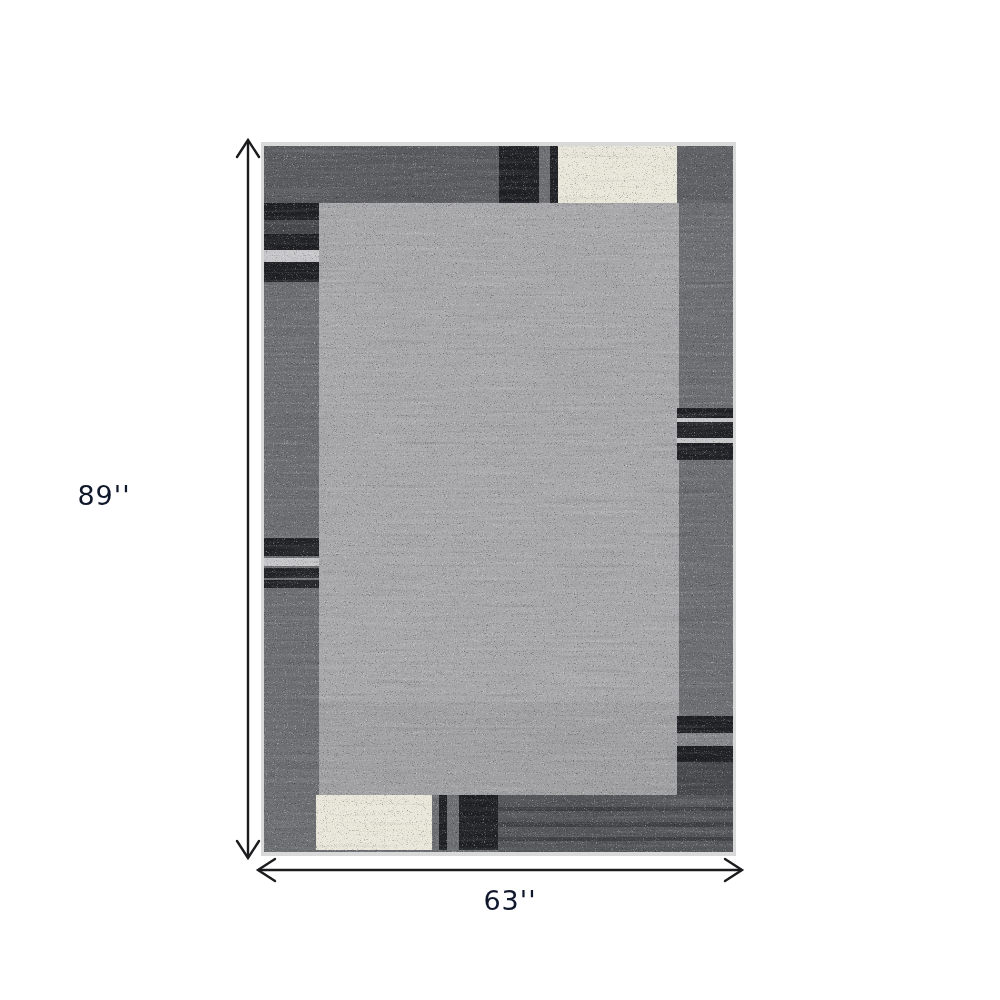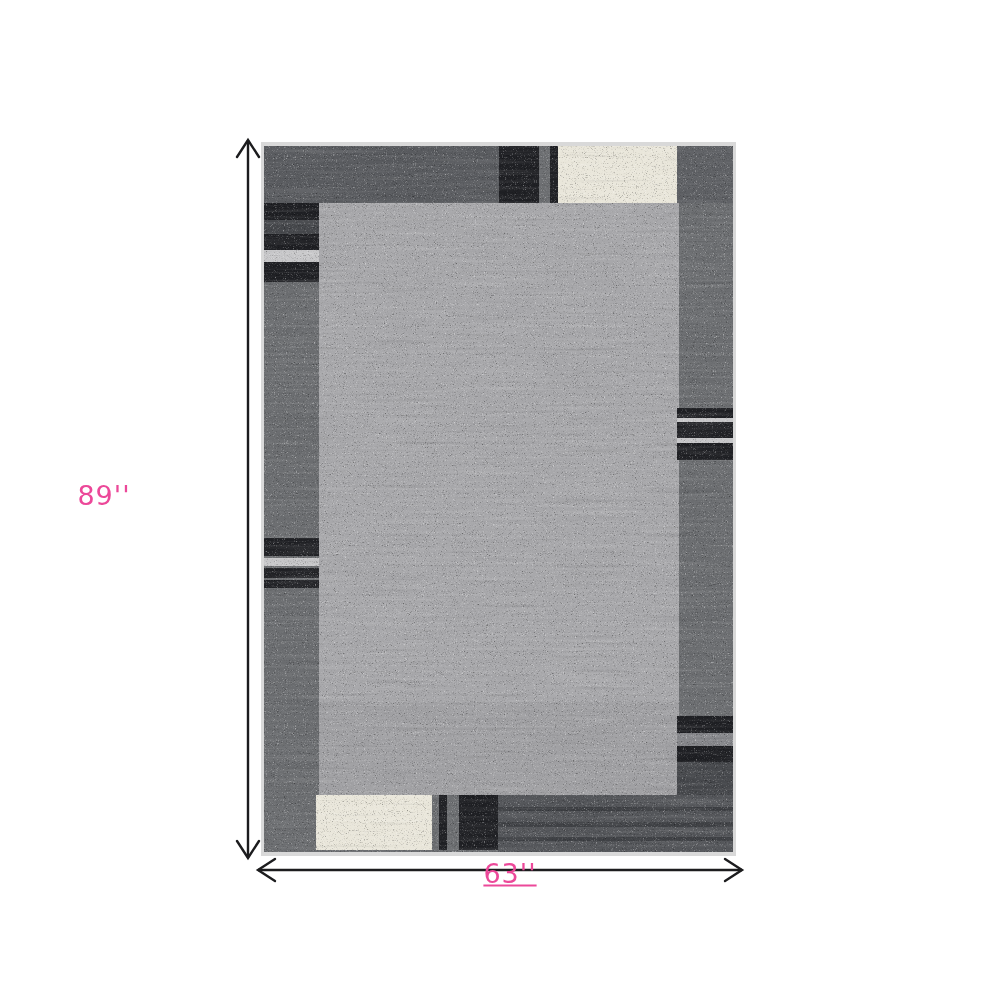--- a/index.html
+++ b/index.html
@@ -7,24 +7,24 @@
     position:relative;width:1000px;height:1000px;background:#ffffff;
     font-family:"DejaVu Sans","Liberation Sans",sans-serif;overflow:hidden;
   }
   .rug-wrap{position:absolute;left:261px;top:142px;width:475px;height:714px;}
   .rug-wrap svg{display:block;width:475px;height:714px;}
   .arrow-svg{position:absolute;}
   .v-arrow{left:233px;top:134px;width:30px;height:730px;}
   .h-arrow{left:252px;top:855px;width:496px;height:30px;}
   .dim-label{
     position:absolute;transform:translate(-50%,-50%);
-    font-size:27px;font-weight:400;color:#ec4899;letter-spacing:1px;white-space:nowrap;
+    font-size:27px;font-weight:400;color:#0f172a;letter-spacing:1px;white-space:nowrap;
   }
   .height-label{left:104px;top:495px;}
-  .width-label{left:510px;top:873px;text-decoration:underline;}
+  .width-label{left:510px;top:900px;}
 </style>
 </head>
 <body>
 
 <div class="stage">
 
   <div class="rug-wrap">
     <svg viewBox="0 0 475 714" xmlns="http://www.w3.org/2000/svg">
       <defs>
         <filter id="grainW" x="0%" y="0%" width="100%" height="100%">

